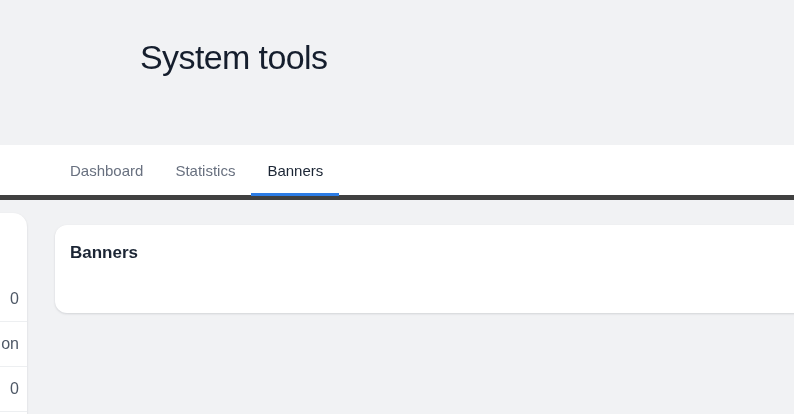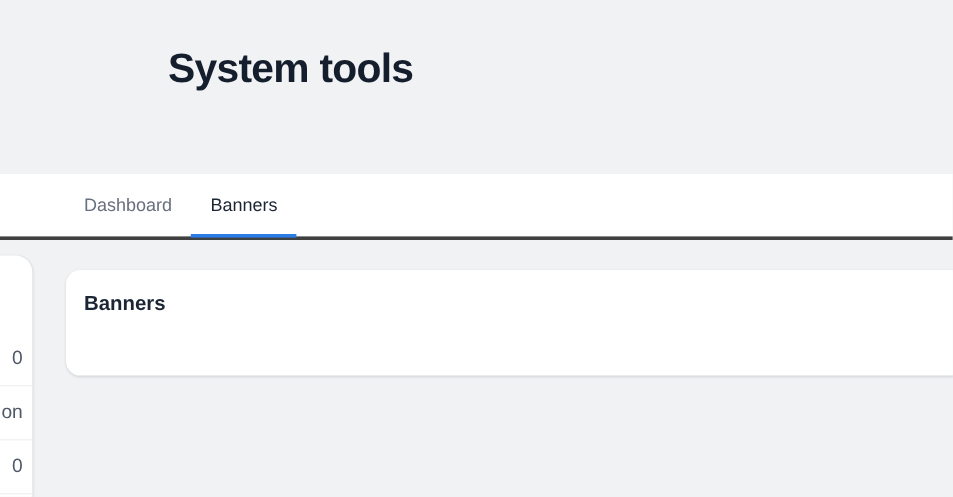--- a/index.html
+++ b/index.html
@@ -11,30 +11,30 @@
     position: relative;
   }
   
   .page-header {
     width: 100%; height: 145px;
     background: #f1f2f4;
     padding: 40px 0 0 140px;
   }
   .page-title {
     font-size: 34px;
-    font-weight: 700;
+    font-weight: 400;
     letter-spacing: -0.6px;
     color: #151e2d;
     line-height: 1.05;
   }
   
   .tab-bar {
     width: 100%; height: 55px;
     background: #ffffff;
-    border-bottom: 3px solid #404040;
+    border-bottom: 5px solid #404040;
     display: flex;
     align-items: stretch;
     padding-left: 54px;
   }
   .tab {
     position: relative;
     display: flex;
     align-items: center;
     padding: 0 16px;
     font-size: 15px;
@@ -101,20 +101,23 @@
 <body>
 
 <div class="page-header">
   <h1 class="page-title">System tools</h1>
 </div>
 
 <div class="tab-bar">
   <div class="tab">
     <span>Dashboard</span>
   </div>
+  <div class="tab">
+    <span>Statistics</span>
+  </div>
   <div class="tab active">
     <span>Banners</span>
   </div>
 </div>
 
 <div class="content">
 
   <div class="left-card">
     <div class="spacer"></div>
     <div class="row">

